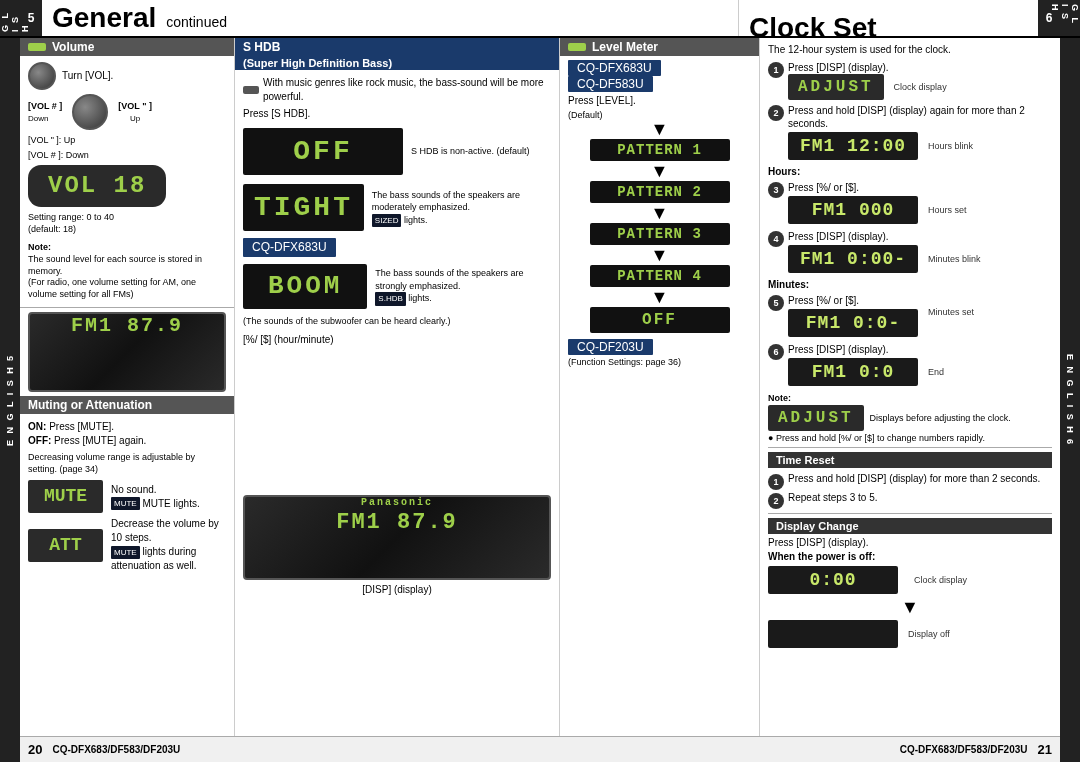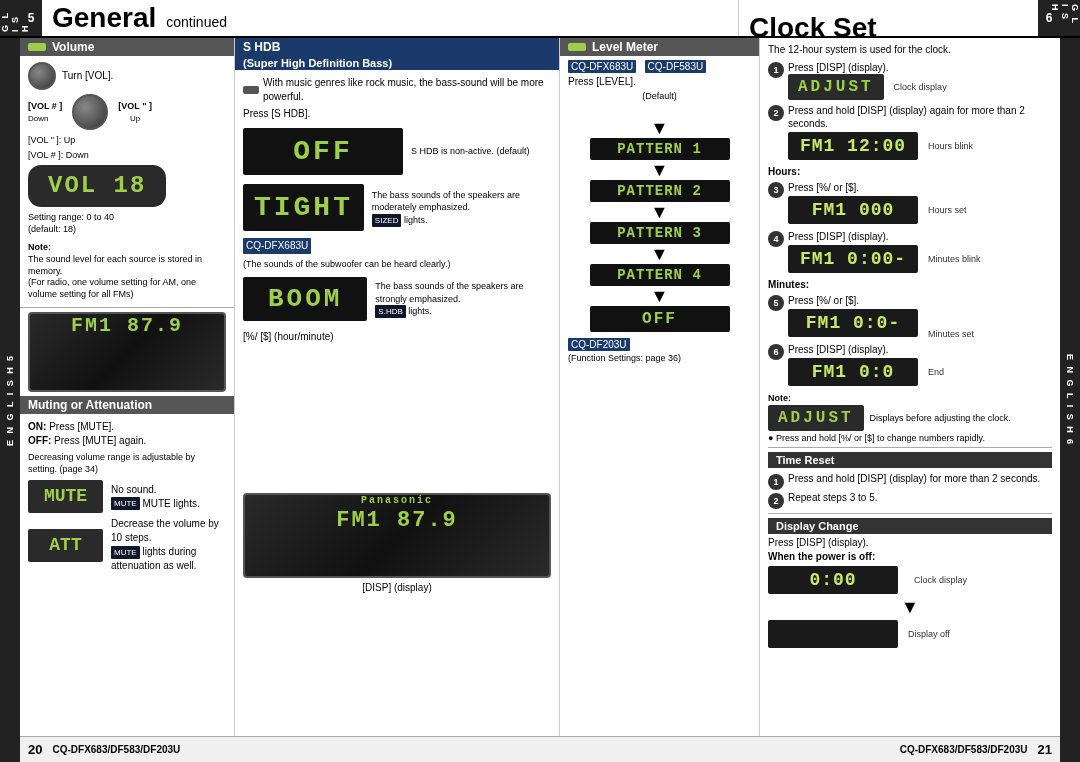--- a/index.html
+++ b/index.html
@@ -311,22 +311,22 @@
       color: #fff;
       font-size: 8px;
       padding: 1px 3px;
       border-radius: 1px;
       display: inline-block;
       vertical-align: middle;
     }
     .badge-blue {
       background: #1a3a6b;
       color: #fff;
-      font-size: 10px;
-      padding: 1px 3px;
+      font-size: 12px;
+      padding: 1px 9px;
       border-radius: 1px;
       display: inline-block;
       vertical-align: middle;
     }
 
     
     .note-text {
       font-size: 9px;
       line-height: 1.3;
     }
@@ -665,33 +665,33 @@
                 <div style="font-size:9px;">
                   <span class="badge">SIZED</span>
                   <span>lights.</span>
                 </div>
               </div>
             </div>
 
             <div style="margin:4px 0;">
               <span class="badge-blue">CQ-DFX683U</span>
             </div>
-            <div style="font-size:9px;margin:2px 0;">(The sounds of the subwoofer can be heard clearly.)</div>
-
             <div style="display:flex;align-items:center;gap:8px;margin:3px 0;">
               <span class="boom-display">BOOM</span>
               <div>
                 <div style="font-size:9px;">The bass sounds of the speakers are strongly emphasized.</div>
                 <div style="font-size:9px;">
                   <span class="badge">S.HDB</span>
                   <span>lights.</span>
                 </div>
               </div>
             </div>
 
+            <div style="font-size:9px;margin:2px 0;">(The sounds of the subwoofer can be heard clearly.)</div>
+
             <div style="margin-top:6px;font-size:10px;">
               <span>[%/ [$] (hour/minute)</span>
             </div>
           </div>
         </div>
 
         <div style="padding:4px 8px;flex:1;display:flex;flex-direction:column;justify-content:center;">
           <div class="car-stereo-img" style="height:85px;">
             <div style="text-align:center;">
               <div style="color:#9ecf4a;font-size:10px;margin-bottom:2px;font-family:'Courier New',monospace;">Panasonic</div>
@@ -711,21 +711,21 @@
             <div style="width:18px;height:8px;background:#9ecf4a;border-radius:2px;"></div>
             <span>Level Meter</span>
           </div>
           <div style="padding:4px 8px;font-size:10px;">
             <div style="margin-bottom:3px;">
               <span class="badge-blue">CQ-DFX683U</span>
               &nbsp;
               <span class="badge-blue">CQ-DF583U</span>
             </div>
             <div style="margin-bottom:4px;">Press [LEVEL].</div>
-            <div style="text-align:center;font-size:9px;margin-bottom:18px;">(Default)</div>
+            <div style="text-align:left;font-size:9px;margin-bottom:0;">(Default)</div>
 
             <div class="arrow-down">▼</div>
             <span class="pattern-display">PATTERN 1</span>
             <div class="arrow-down">▼</div>
             <span class="pattern-display">PATTERN 2</span>
             <div class="arrow-down">▼</div>
             <span class="pattern-display">PATTERN 3</span>
             <div class="arrow-down">▼</div>
             <span class="pattern-display">PATTERN 4</span>
             <div class="arrow-down">▼</div>
@@ -788,21 +788,21 @@
               </div>
             </div>
           </div>
 
           <div style="font-size:10px;font-weight:bold;margin:2px 0;">Minutes:</div>
 
           <div class="clock-step">
             <div class="step-num">5</div>
             <div>
               <div class="step-text">Press [%/ or [$].</div>
-              <div style="display:flex;align-items:flex-end;gap:6px;">
+              <div style="display:flex;align-items:flex-start;gap:6px;">
                 <span class="lcd-large-clock">FM1 0:0-</span>
                 <span class="clock-label-right">Minutes set</span>
               </div>
             </div>
           </div>
 
           <div class="clock-step">
             <div class="step-num">6</div>
             <div>
               <div class="step-text">Press [DISP] (display).</div>

